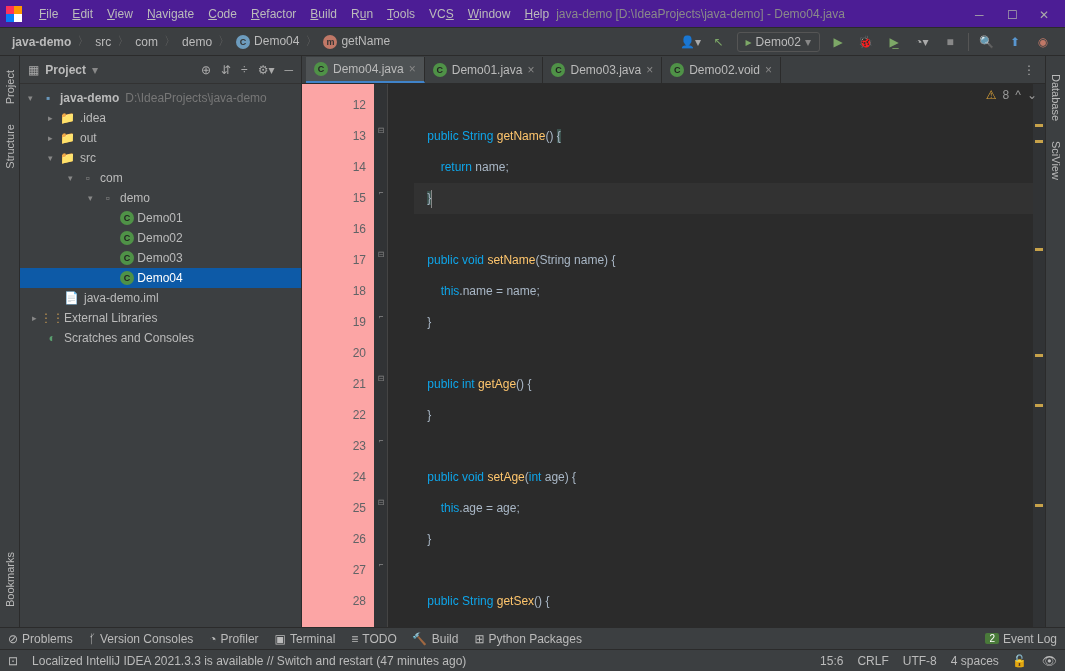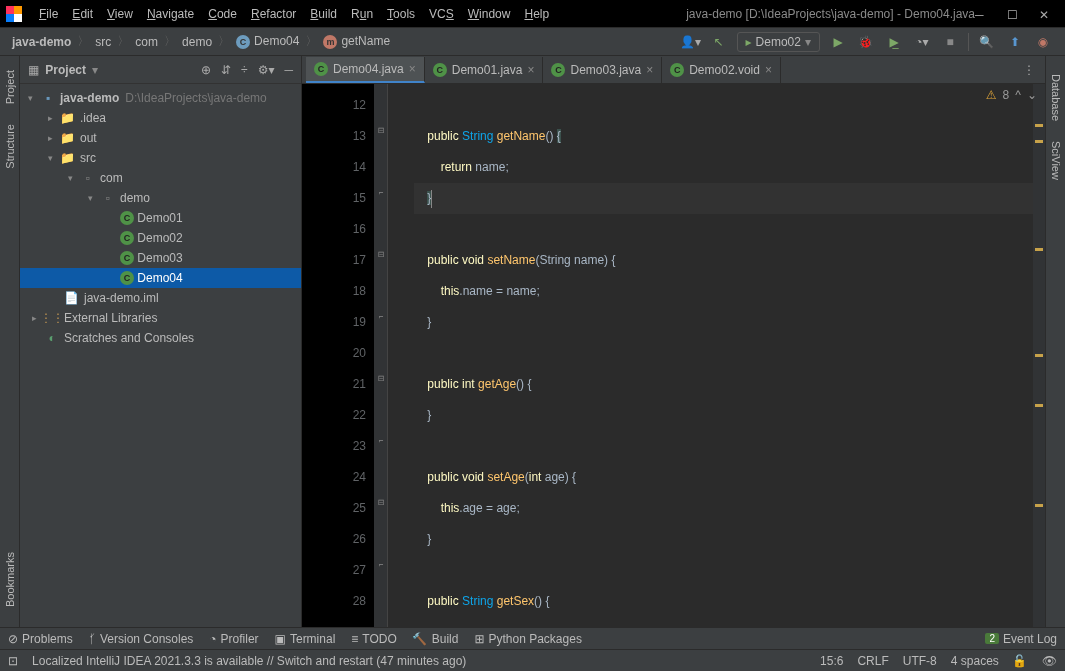--- a/index.html
+++ b/index.html
@@ -1,23 +1,23 @@
 <!DOCTYPE html>
 <html><head>
 <meta charset="utf-8">
 <style>
 *{box-sizing:border-box;margin:0;padding:0;font-family:"Segoe UI",Arial,sans-serif;font-size:12px;user-select:none}
 body{background:#3c3f41;color:#bbb;width:1065px;height:671px;overflow:hidden;display:flex;flex-direction:column}
-.titlebar{height:28px;background:#000000;display:flex;align-items:center;padding:0 6px;border-bottom:1px solid #2b2b2b}
+.titlebar{height:28px;background:#4c1d95;display:flex;align-items:center;padding:0 6px;border-bottom:1px solid #2b2b2b}
 .titlebar .logo{width:16px;height:16px;margin-right:10px;position:relative}
 .titlebar .logo::before{content:"";position:absolute;width:8px;height:8px;background:#fe325d;top:0;left:0}
 .titlebar .logo::after{content:"";position:absolute;width:8px;height:8px;background:#ff9901;top:0;left:8px;box-shadow:-8px 8px 0 #087cfa,0 8px 0 #fff}
 .menuitem{padding:4px 7px;color:#bbb;cursor:pointer}
 .menuitem u{text-decoration:underline}
-.titlebar .title{flex:1;text-align:right;color:#8a8a8a}
+.titlebar .title{flex:1;text-align:left;color:#8a8a8a}
 .winbtns{display:flex;gap:20px;padding-right:8px}
 .winbtn{width:12px;height:12px;color:#aaa;cursor:pointer}
 
 .navbar{height:28px;background:#3c3f41;display:flex;align-items:center;padding:0 8px;border-bottom:1px solid #2b2b2b}
 .crumb{color:#bbb;padding:0 4px}
 .crumb-sep{color:#666;padding:0 2px}
 .crumb-ico{display:inline-block;width:14px;height:14px;border-radius:50%;vertical-align:middle;margin-right:4px;text-align:center;line-height:14px;font-size:9px;color:#333;font-weight:bold}
 .ico-c{background:#6d9cbe}
 .ico-m{background:#c07867}
 .navbar .spacer{flex:1}
@@ -47,27 +47,27 @@
 
 .editor-area{flex:1;display:flex;flex-direction:column;background:#2b2b2b;overflow:hidden}
 .tabbar{height:28px;display:flex;align-items:center;background:#3c3f41;border-bottom:1px solid #2b2b2b;padding-left:4px}
 .etab{height:26px;display:flex;align-items:center;padding:0 8px;color:#bbb;cursor:pointer;gap:5px;border-right:1px solid #2b2b2b}
 .etab.active{background:#4e5254;border-bottom:2px solid #4083c9}
 .etab .cico{width:14px;height:14px;border-radius:50%;background:#4f9247;color:#222;font-size:9px;font-weight:bold;text-align:center;line-height:14px}
 .etab .close{color:#888;font-size:12px}
 .tabbar .more{margin-left:auto;padding:0 10px;color:#aaa}
 
 .editor{flex:1;display:flex;overflow:hidden;position:relative;font-family:"Consolas","Courier New",monospace;font-size:14px}
-.gutter{width:72px;background:#000000;color:#606366;text-align:right;padding:6px 8px 6px 0;line-height:31px}
+.gutter{width:72px;background:#fca5a5;color:#606366;text-align:right;padding:6px 8px 6px 0;line-height:31px}
 .foldgutter{width:14px;background:#313335;border-right:1px solid #444;position:relative}
 .foldmark{position:absolute;left:2px;width:10px;height:10px;color:#888;font-size:8px;text-align:center;line-height:10px}
 .code{flex:1;padding:6px 0 6px 26px;line-height:31px;color:#a9b7c6;position:relative}
 .codeline{height:31px;white-space:pre}
 .codeline.hl{background:#323232}
-.kw{color:#fef9c3}
+.kw{color:#0ea5e9}
 .typ{color:#0ea5e9}
 .fn{color:#ffc66d}
 .editor-overlay{position:absolute;top:4px;right:8px;display:flex;align-items:center;gap:6px;color:#999;font-size:11px}
 .warn-tri{color:#e6aa3a}
 .right-gutter{width:12px;background:#313335;position:relative}
 .rmark{position:absolute;left:2px;width:8px;height:3px;background:#c7a24a}
 
 .right-sidebar{width:20px;background:#3c3f41;border-left:1px solid #2b2b2b;display:flex;flex-direction:column;align-items:center;padding-top:8px}
 .rsidetab{writing-mode:vertical-rl;padding:10px 2px;color:#bbb;font-size:11px}
 

